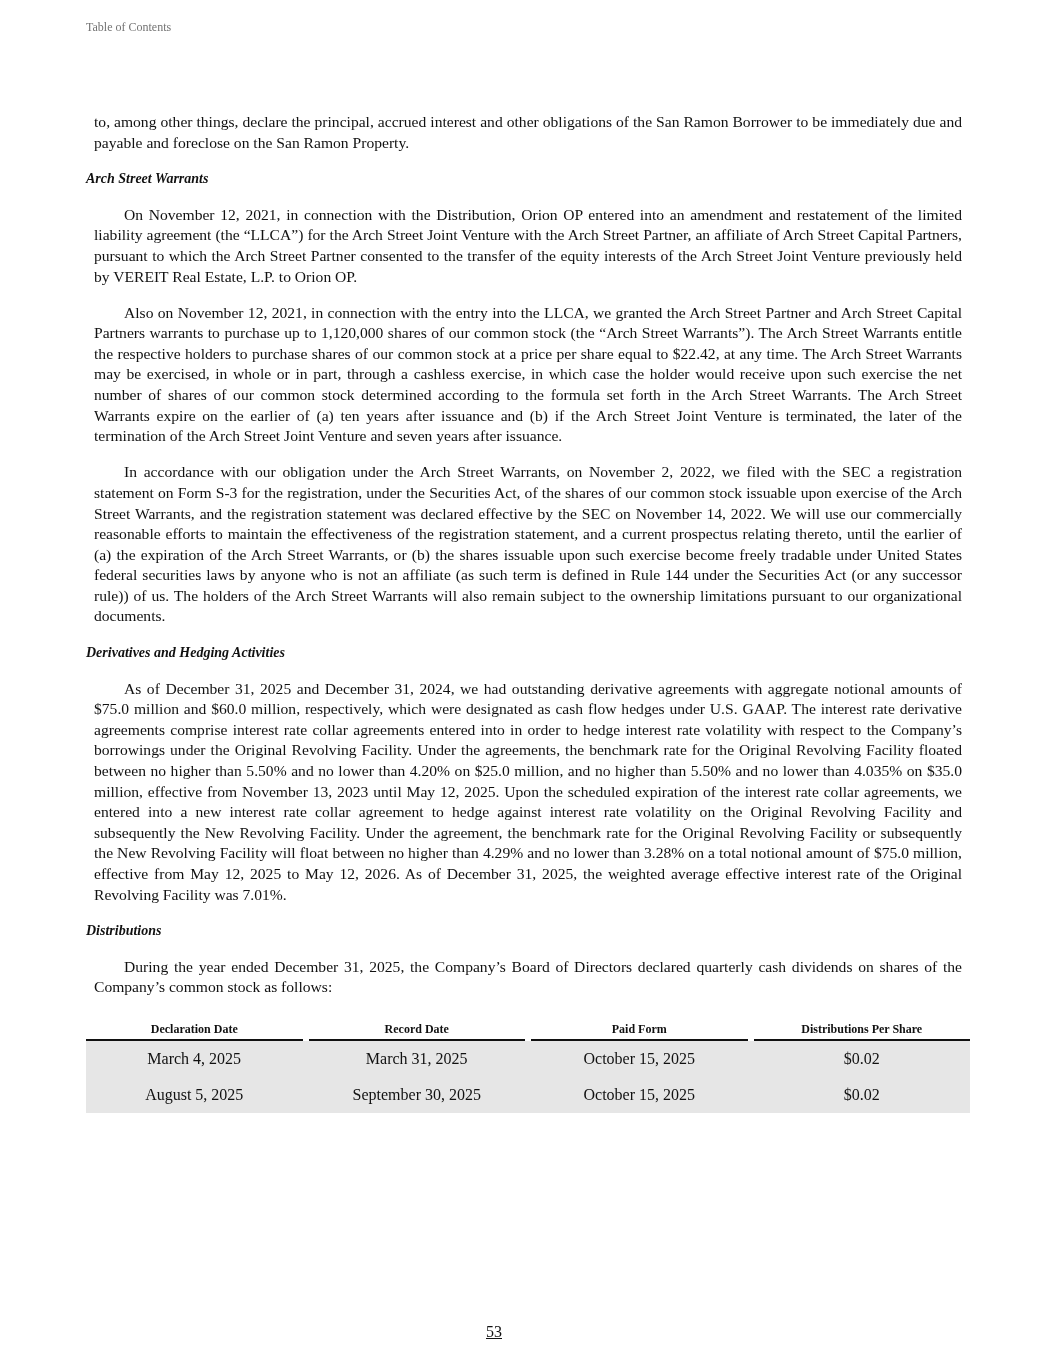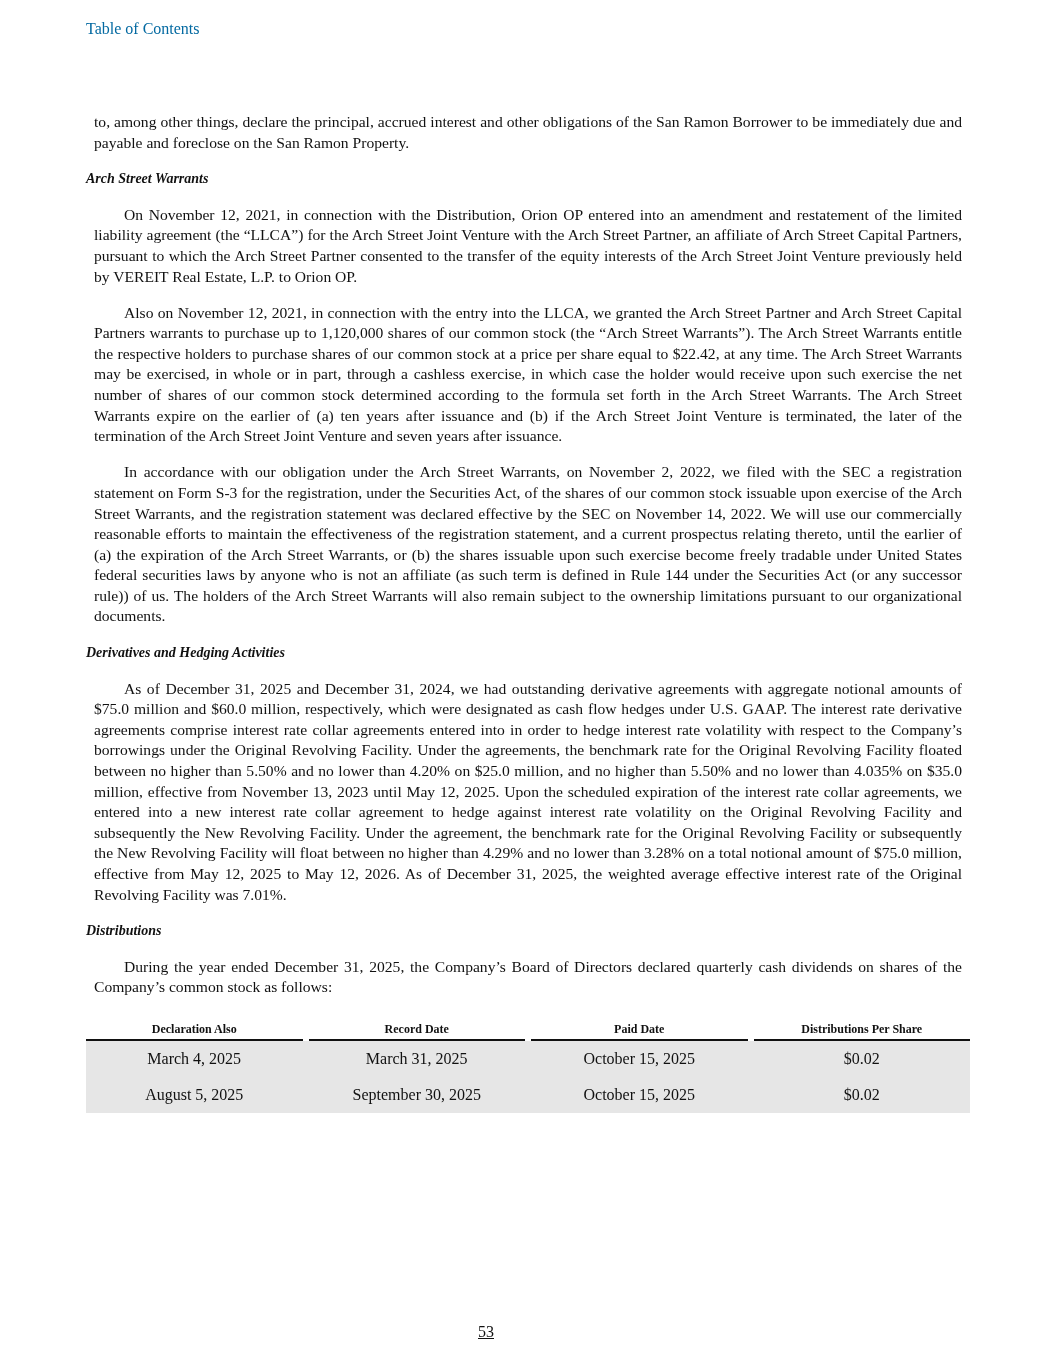--- a/index.html
+++ b/index.html
@@ -1,21 +1,21 @@
 <!DOCTYPE html>
 <html><head>
 <meta charset="utf-8">
 <style>
   html, body { margin: 0; padding: 0; background: #ffffff; }
   body {
     width: 1055px; height: 1365px; position: relative; overflow: hidden;
     font-family: "Liberation Serif", serif; color: #111111;
   }
   .toc-link {
-    position: absolute; left: 86px; top: 20px; font-size: 16px; color: #0369a1;
+    position: absolute; left: 86px; top: 20px; font-size: 12px; color: #737373;
     text-decoration: none; cursor: pointer;
   }
   .content {
     position: absolute; left: 86px; top: 104px; width: 884px;
   }
   p {
     margin: 8px; font-size: 15.6px; line-height: 20.6px; text-align: justify;
     text-align-last: left;
   }
   p.indent { text-indent: 30px; }
@@ -30,21 +30,21 @@
   table.dist th {
     font-size: 12px; font-weight: bold; text-align: center; padding: 0 0 2px 0;
     border-bottom: 2px solid #111; width: 25%;
   }
   table.dist td {
     font-size: 16px; text-align: center; height: 36px; padding: 0;
   }
   table.dist tr.shaded td { background: #e6e6e6; }
   table.dist tr.shaded td + td { box-shadow: -6px 0 0 #e6e6e6; }
   .page-num {
-    position: absolute; left: 0; width: 972px; top: 1323px; text-align: center;
+    position: absolute; left: 8px; width: 972px; top: 1323px; text-align: center;
     font-size: 16px;
     text-decoration: underline;
   }
 </style>
 </head>
 <body>
 
 <a class="toc-link">Table of Contents</a>
 
 <div class="content">
@@ -57,23 +57,23 @@
 
   <h3 class="gap">Derivatives and Hedging Activities</h3>
   <p class="indent gap">As of December 31, 2025 and December 31, 2024, we had outstanding derivative agreements with aggregate notional amounts of $75.0 million and $60.0 million, respectively, which were designated as cash flow hedges under U.S. GAAP. The interest rate derivative agreements comprise interest rate collar agreements entered into in order to hedge interest rate volatility with respect to the Company’s borrowings under the Original Revolving Facility. Under the agreements, the benchmark rate for the Original Revolving Facility floated between no higher than 5.50% and no lower than 4.20% on $25.0 million, and no higher than 5.50% and no lower than 4.035% on $35.0 million, effective from November 13, 2023 until May 12, 2025. Upon the scheduled expiration of the interest rate collar agreements, we entered into a new interest rate collar agreement to hedge against interest rate volatility on the Original Revolving Facility and subsequently the New Revolving Facility. Under the agreement, the benchmark rate for the Original Revolving Facility or subsequently the New Revolving Facility will float between no higher than 4.29% and no lower than 3.28% on a total notional amount of $75.0 million, effective from May 12, 2025 to May 12, 2026. As of December 31, 2025, the weighted average effective interest rate of the Original Revolving Facility was 7.01%.</p>
 
   <h3 class="gap">Distributions</h3>
   <p class="indent gap">During the year ended December 31, 2025, the Company’s Board of Directors declared quarterly cash dividends on shares of the Company’s common stock as follows:</p>
 
   <table class="dist">
     <thead>
       <tr>
-        <th>Declaration Also</th>
+        <th>Declaration Date</th>
         <th>Record Date</th>
-        <th>Paid Date</th>
+        <th>Paid Form</th>
         <th>Distributions Per Share</th>
       </tr>
     </thead>
     <tbody>
       <tr class="shaded">
         <td>March 4, 2025</td>
         <td>March 31, 2025</td>
         <td>October 15, 2025</td>
         <td>$0.02</td>
       </tr>

